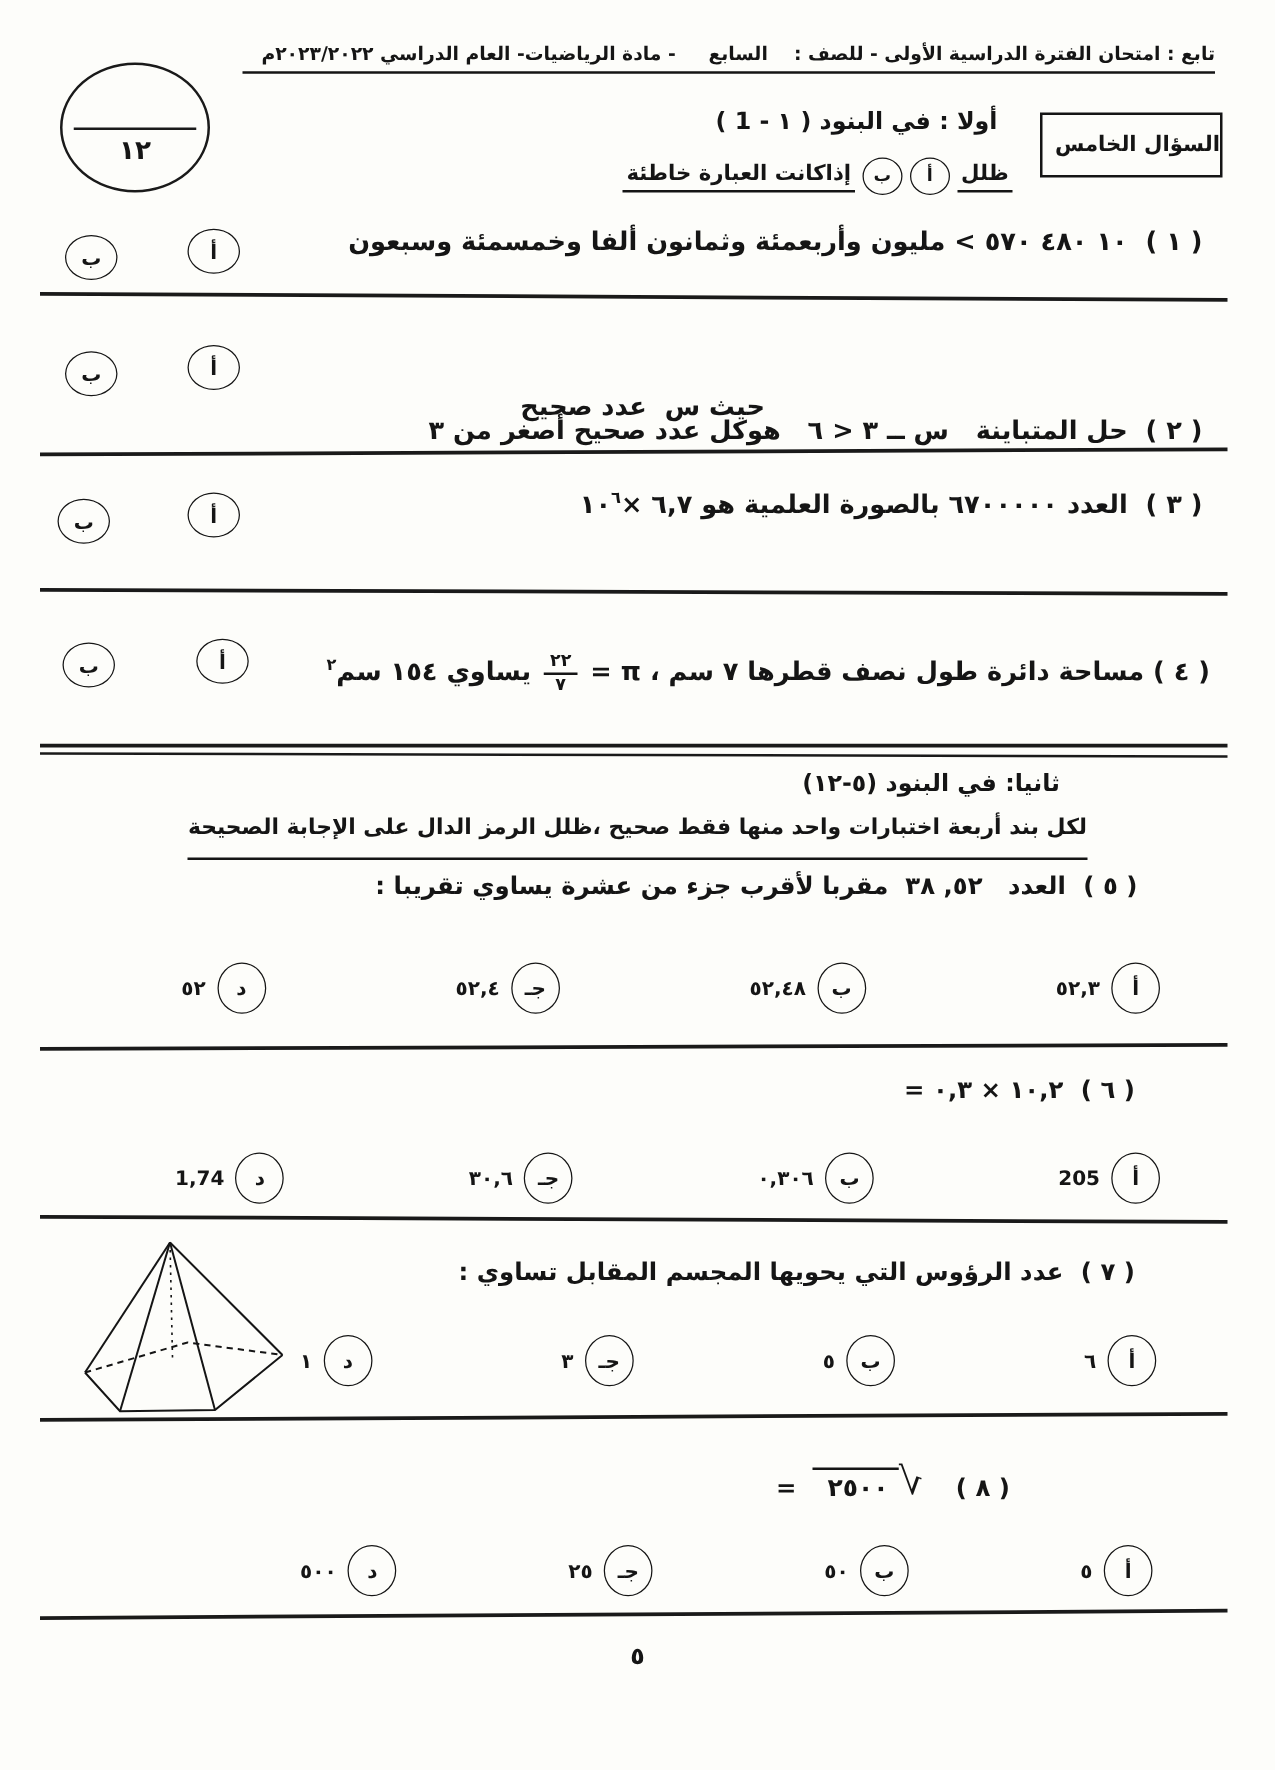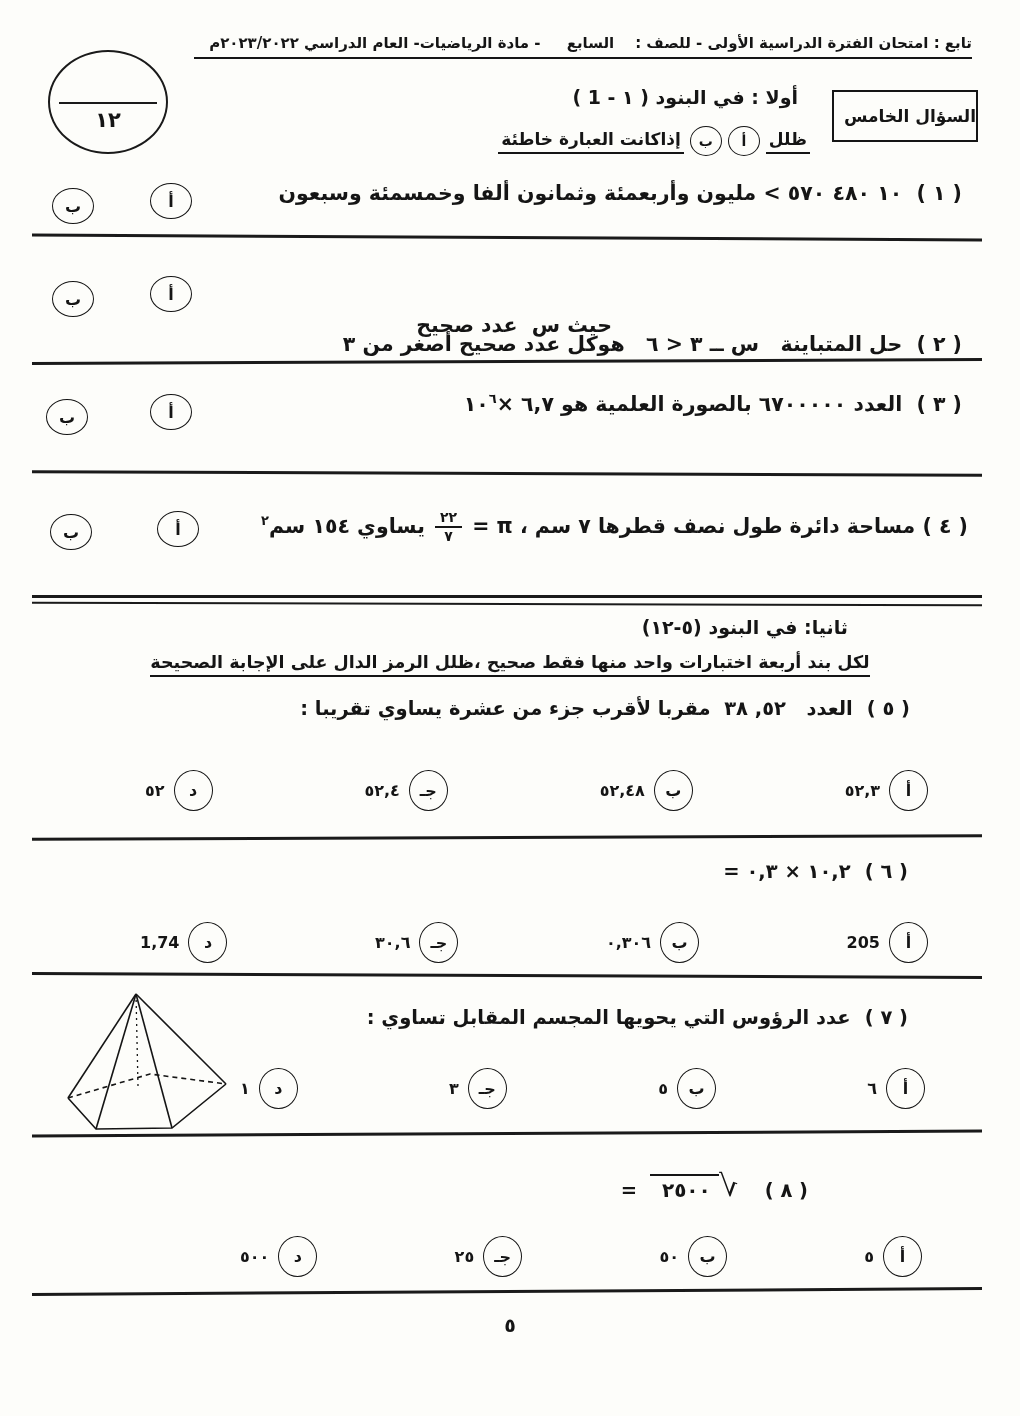--- a/index.html
+++ b/index.html
@@ -28,27 +28,27 @@
   .small-circle{display:inline-flex;align-items:center;justify-content:center;
     width:30px;height:28px;border:1.8px solid #151515;border-radius:50%;font-size:14px;}
   
   .stmt{font-size:20.5px;text-align:right;}
   .ab-circle{width:40px;height:34px;border:1.8px solid #151515;border-radius:50%;
     display:flex;align-items:center;justify-content:center;font-size:16px;}
   .sep{left:32px;right:38px;height:3px;background:#1a1a1a;}
   .sep2{left:32px;right:38px;height:2px;background:#1a1a1a;}
   sup{font-size:13px;}
   .frac{display:inline-block;text-align:center;vertical-align:middle;
-    font-size:14px;line-height:1.15;margin:6px 3px;}
+    font-size:14px;line-height:1.15;margin:18px 3px;}
   .frac .num{display:block;border-bottom:2px solid #151515;padding:0 5px 1px 5px;}
   .frac .den{display:block;}
   
   .s2-title{top:616px;right:172px;font-size:19px;}
   .instr2{top:652px;left:0;width:100%;text-align:center;font-size:17.5px;}
-  .instr2 span{border-bottom:2.2px solid #151515;padding-bottom:3px;}
+  .instr2 span{border-bottom:2.2px solid #151515;padding-bottom:14px;}
   .stem{font-size:19.5px;}
   .stem .no{margin-left:14px;}
   .opts{display:flex;justify-content:space-between;align-items:center;}
   .opt{display:flex;align-items:center;gap:9px;}
   .opt-circle{width:37px;height:39px;border:1.8px solid #151515;border-radius:50%;
     display:flex;align-items:center;justify-content:center;font-size:16px;flex:0 0 auto;}
   .opt-val{font-size:16px;}
   
   .rad{display:inline-flex;direction:ltr;align-items:flex-start;margin:16px 6px;}
   .radicand{border-top:2.6px solid #151515;padding:2px 8px 0 12px;font-size:20px;}

